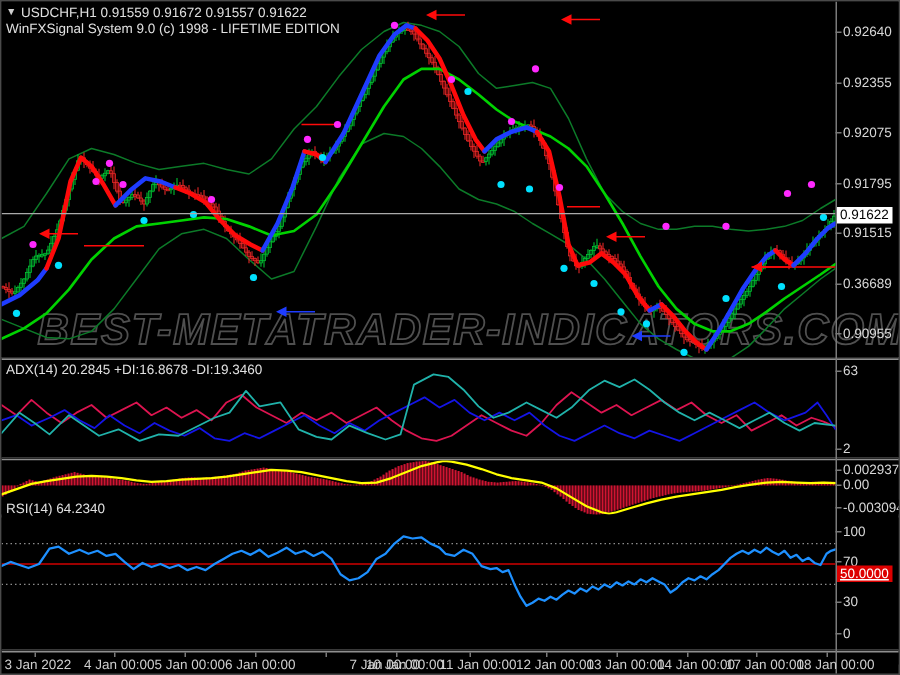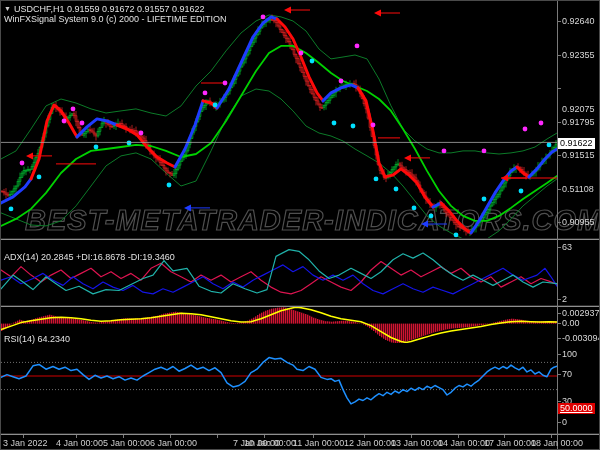--- a/index.html
+++ b/index.html
@@ -655,31 +655,31 @@
         <polygon points="500,177.0 507,173.5 507,180.5" fill="#ff0a0a"></polygon>
         <line x1="187" x2="209" y1="206.9" y2="206.9" stroke="#1e3cff" stroke-width="1"></line>
         <polygon points="183,206.9 190,203.4 190,210.4" fill="#1e3cff"></polygon>
         <line x1="424" x2="446" y1="223.0" y2="223.0" stroke="#1e3cff" stroke-width="1"></line>
         <polygon points="420,223.0 427,219.5 427,226.5" fill="#1e3cff"></polygon>
         <line x1="0" x2="556" y1="141.4" y2="141.4" stroke="#aaaaaa" stroke-width="0.8"></line>
       </svg>
     <div class="lbl" style="top:2px;z-index:2">
       <span class="hdr-icon">▼</span><span>USDCHF,H1  0.91559 0.91672 0.91557 0.91622</span>
     </div>
-    <div class="lbl l2" style="z-index:2">WinFXSignal System 9.0 (c) 2000 - LIFETIME EDITION</div>
+    <div class="lbl l2" style="z-index:2">WinFXSignal System 9.0 (c) 1998 - LIFETIME EDITION</div>
   </div>
   <div class="sep" style="top:237px"></div>
 
   <div class="panel" id="p-adx" style="top:239px;height:65px">
     <svg width="556" height="65" viewBox="0 0 556 65">
         <polyline points="0,30.0 10,36.8 20,26.6 30,35.1 40,42.0 50,35.1 60,30.0 70,38.5 80,33.4 90,28.3 100,36.8 110,31.7 120,38.5 130,33.4 140,40.2 150,28.3 160,23.2 170,31.7 180,36.8 190,42.0 200,35.1 210,40.2 220,35.1 230,42.0 240,36.8 250,31.7 260,40.2 270,47.1 280,52.2 290,53.9 300,50.5 310,43.7 320,36.8 330,42.0 340,47.1 350,50.5 360,42.0 370,30.0 380,21.5 390,28.3 400,35.1 410,30.0 420,36.8 430,31.7 440,26.6 450,33.4 460,28.3 470,36.8 480,42.0 490,36.8 500,47.1 510,42.0 520,36.8 530,43.7 540,38.5 548,41.1 556,44.5" fill="none" stroke="#dc1450" stroke-width="1.2" stroke-linejoin="round" stroke-linecap="round"></polyline>
         <polyline points="0,40.2 10,36.8 20,43.7 32,38.5 42,33.4 52,40.2 62,45.4 72,36.8 82,43.7 92,48.8 102,42.0 112,47.1 122,50.5 132,45.4 142,52.2 152,53.9 162,48.8 172,52.2 182,47.1 192,42.0 202,36.8 212,43.7 222,48.8 232,42.0 242,47.1 252,40.2 262,35.1 272,30.0 282,24.9 292,31.7 302,26.6 312,35.1 322,40.2 332,35.1 342,40.2 352,35.1 362,43.7 372,50.5 382,53.9 392,48.8 402,43.7 412,48.8 422,52.2 432,47.1 442,50.5 452,53.9 462,48.8 472,43.7 482,38.5 492,33.4 502,28.3 512,35.1 522,40.2 536,35.1 544,28.3 550,36.8 556,46.2" fill="none" stroke="#1414e6" stroke-width="1.2" stroke-linejoin="round" stroke-linecap="round"></polyline>
         <polyline points="0,48.8 12,35.1 22,42.0 32,49.6 45,36.8 55,43.7 65,50.5 78,46.2 92,53.9 105,49.6 118,50.5 130,44.5 142,38.5 152,35.1 163,20.6 172,30.9 186,28.3 198,46.2 210,51.3 220,53.0 232,43.7 244,48.8 256,53.0 266,49.6 275,16.4 288,9.6 298,11.3 308,19.8 318,30.9 328,38.5 338,35.1 350,28.3 360,33.4 370,38.5 380,31.7 392,19.8 402,13.8 412,18.1 422,13.0 432,19.8 442,28.3 452,35.1 462,40.2 472,35.1 482,40.2 492,45.4 502,40.2 512,35.1 522,42.0 532,47.1 542,42.0 556,43.7" fill="none" stroke="#20b2aa" stroke-width="1.2" stroke-linejoin="round" stroke-linecap="round"></polyline>
       </svg>
-    <div class="lbl" style="top:12px;z-index:2">ADX(14) 20.2845 +DI:16.8678 -DI:19.3460</div>
+    <div class="lbl" style="top:1px;z-index:2">ADX(14) 20.2845 +DI:16.8678 -DI:19.3460</div>
   </div>
   <div class="sep" style="top:304px"></div>
 
   <div class="panel" id="p-macd" style="top:306px;height:36px">
     <svg width="556" height="36" viewBox="0 0 556 36">
         <g>
           <rect x="0" y="16.6" width="1.4" height="7.4" fill="#d01432"></rect>
           <rect x="2" y="16.6" width="1.4" height="6.3" fill="#d01432"></rect>
           <rect x="4" y="16.6" width="1.4" height="5.1" fill="#d01432"></rect>
           <rect x="6" y="16.6" width="1.4" height="4.0" fill="#d01432"></rect>
@@ -974,27 +974,27 @@
     <div class="lbl" style="top:1px;z-index:2">RSI(14) 64.2340</div>
   </div>
   <div class="sep" style="top:432px"></div>
 
   <div class="vline"></div>
   <div id="right-axis">
       <div class="axis-lbl" style="top: 15px;">0.92640</div>
       <div class="tickmark" style="top: 20px;"></div>
       <div class="axis-lbl" style="top: 49px;">0.92355</div>
       <div class="tickmark" style="top: 54px;"></div>
-      <div class="axis-lbl" style="top: 82px; margin-top: 21px;">0.92075</div>
+      <div class="axis-lbl" style="top: 82px;">0.92075</div>
       <div class="tickmark" style="top: 87px;"></div>
       <div class="axis-lbl" style="top: 116px;">0.91795</div>
       <div class="tickmark" style="top: 121px;"></div>
       <div class="axis-lbl" style="top: 149px;">0.91515</div>
       <div class="tickmark" style="top: 154px;"></div>
-      <div class="axis-lbl" style="top: 183px;">0.51108</div>
+      <div class="axis-lbl" style="top: 183px;">0.36689</div>
       <div class="tickmark" style="top: 188px;"></div>
       <div class="axis-lbl" style="top: 216px;">0.90955</div>
       <div class="tickmark" style="top: 221px;"></div>
       <div class="bidbox" style="top: 137px;">0.91622</div>
       <div class="axis-lbl" style="top: 241px;">63</div>
       <div class="tickmark" style="top: 246px;"></div>
       <div class="axis-lbl" style="top: 293px;">2</div>
       <div class="tickmark" style="top: 298px;"></div>
       <div class="axis-lbl" style="top: 307px;">0.002937</div>
       <div class="tickmark" style="top: 312px;"></div>
@@ -1003,21 +1003,21 @@
       <div class="axis-lbl" style="top: 332px;">-0.003094</div>
       <div class="tickmark" style="top: 337px;"></div>
       <div class="axis-lbl" style="top: 348px;">100</div>
       <div class="tickmark" style="top: 353px;"></div>
       <div class="axis-lbl" style="top: 368px;">70</div>
       <div class="tickmark" style="top: 373px;"></div>
       <div class="axis-lbl" style="top: 395px;">30</div>
       <div class="tickmark" style="top: 400px;"></div>
       <div class="axis-lbl" style="top: 416px;">0</div>
       <div class="tickmark" style="top: 421px;"></div>
-      <div class="badge" style="top: 402px; text-decoration: underline;">50.0000</div>
+      <div class="badge" style="top: 376px; text-decoration: underline;">50.0000</div>
     </div>
   <div id="time-axis">
       <div class="timelbl" style="left: 2px;">3 Jan 2022</div>
       <div class="dtick" style="left: 22px;"></div>
       <div class="timelbl" style="left: 55px;">4 Jan 00:00</div>
       <div class="dtick" style="left: 75px;"></div>
       <div class="timelbl" style="left: 102px; text-align: right;">5 Jan 00:00</div>
       <div class="dtick" style="left: 122px;"></div>
       <div class="timelbl" style="left: 149px;">6 Jan 00:00</div>
       <div class="dtick" style="left: 169px;"></div>

